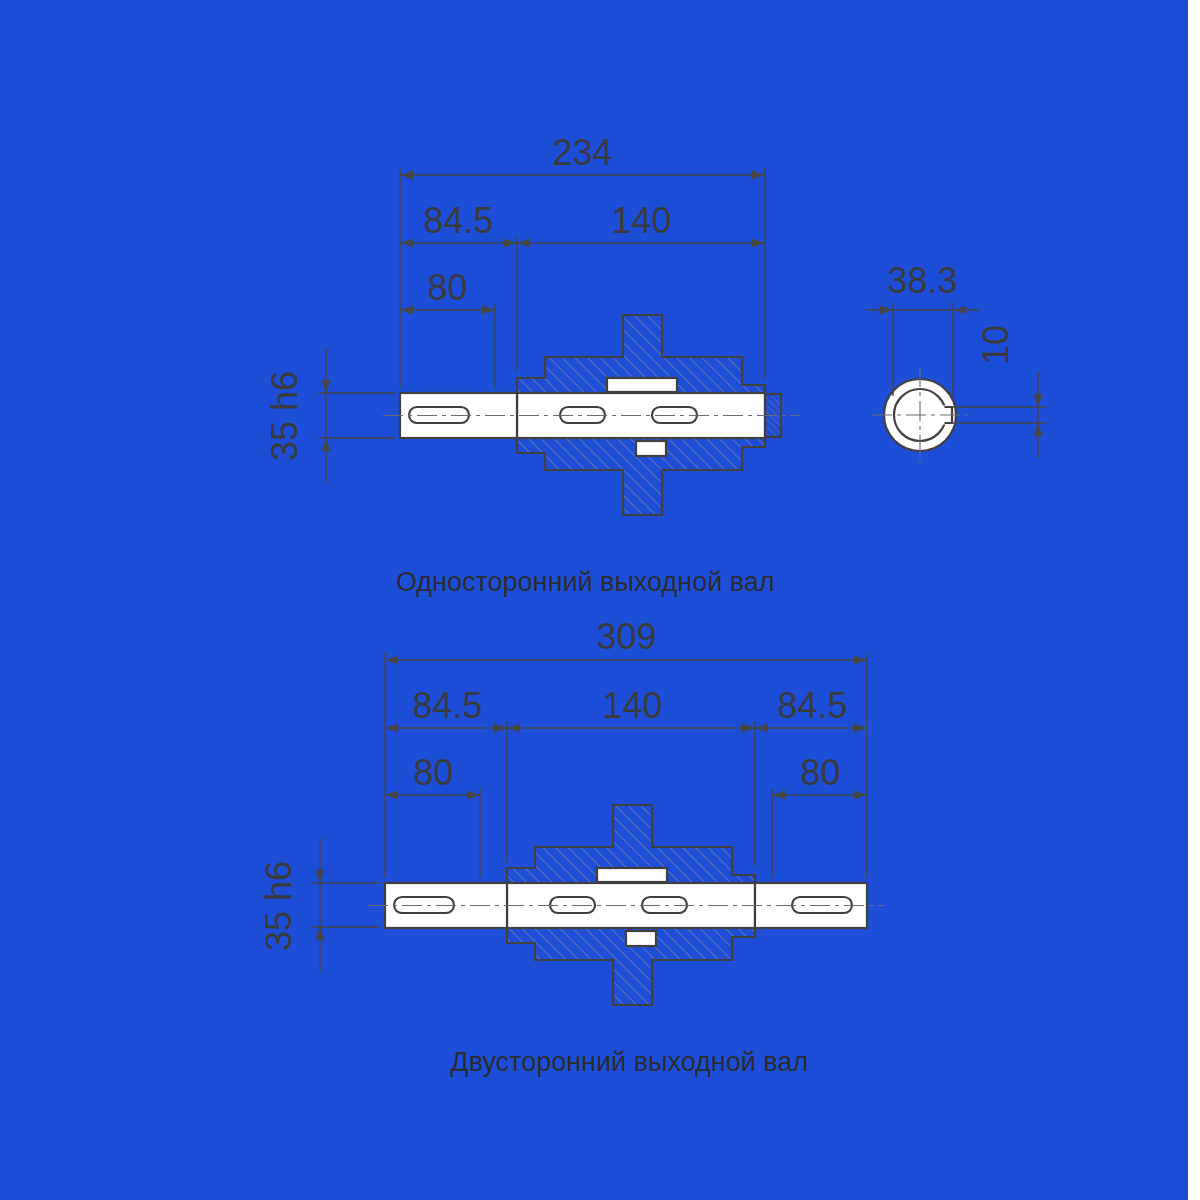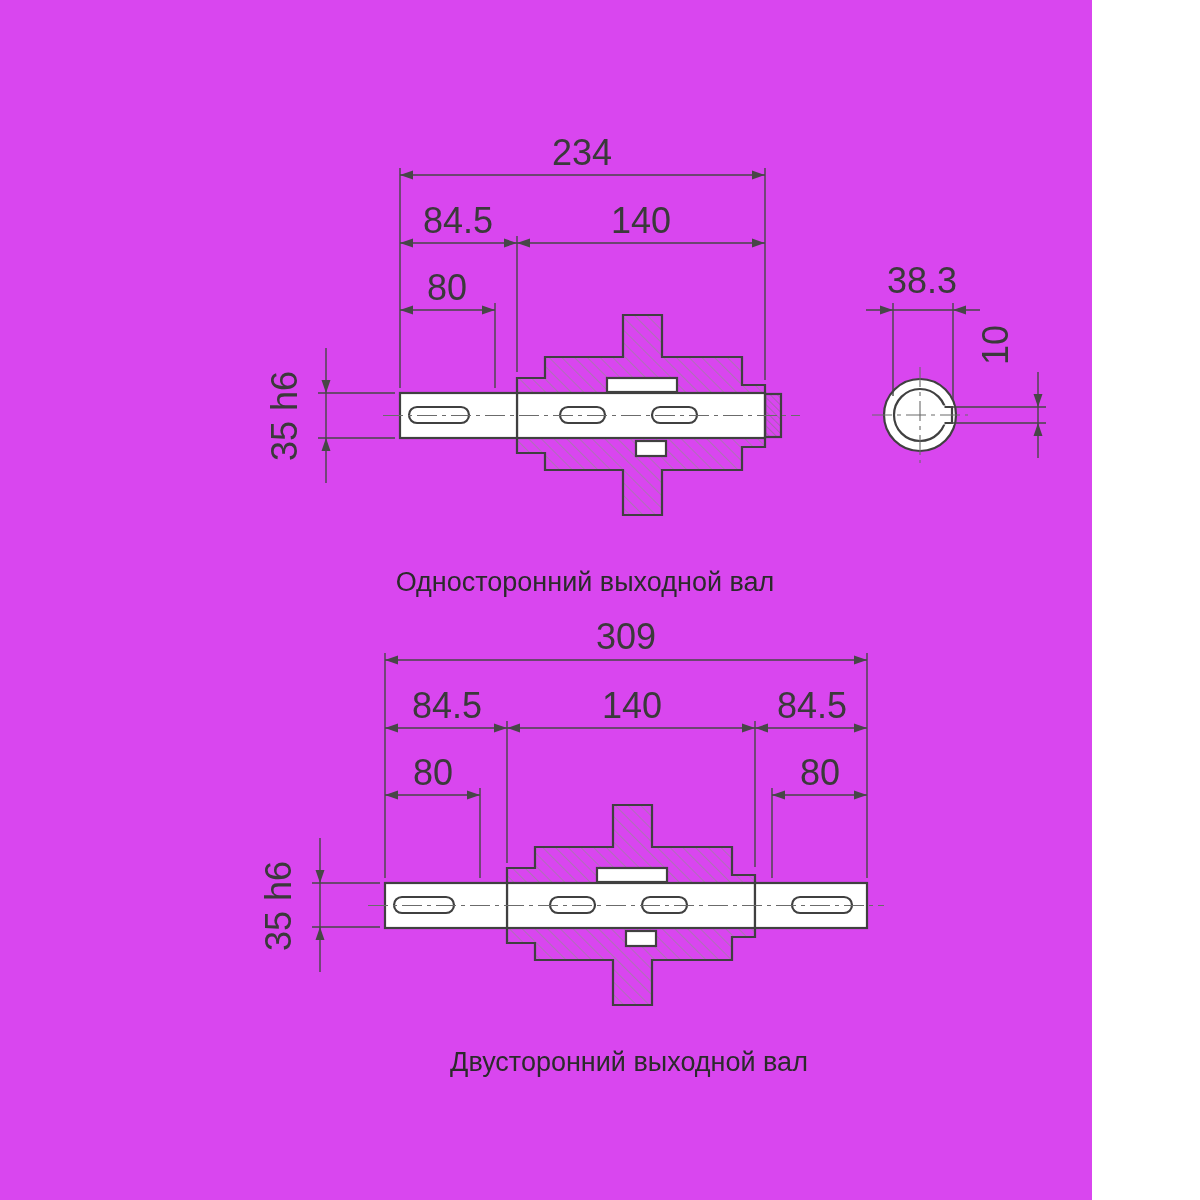--- a/index.html
+++ b/index.html
@@ -1,16 +1,16 @@
 <!DOCTYPE html>
 <html><head>
 <meta charset="utf-8">
 <style>
   html,body{margin:0;padding:0;background:#ffffff;}
-  .canvas{position:relative;width:1092px;height:1200px;background:#d946ef;overflow:hidden;
+  .canvas{position:relative;width:1188px;height:1200px;background:#1d4ed8;overflow:hidden;
           font-family:"Liberation Sans","DejaVu Sans",sans-serif;}
   svg{display:block;}
   .dim-text{font-family:"Liberation Sans","DejaVu Sans",sans-serif;font-size:36px;fill:#3a3a3a;}
   .caption{font-family:"Liberation Sans","DejaVu Sans",sans-serif;font-size:27px;fill:#2b2b2b;}
   .objw{stroke:#404040;stroke-width:2.2;fill:#ffffff;}
   .hatched{stroke:#404040;stroke-width:2.2;}
   .thin{stroke:#404040;stroke-width:2.2;fill:none;}
   .dim{stroke:#474747;stroke-width:1.4;fill:none;}
   .arrow{fill:#474747;stroke:none;}
   .cl{stroke:#6b6b6b;stroke-width:1.1;stroke-dasharray:20 5 4 5;fill:none;}

